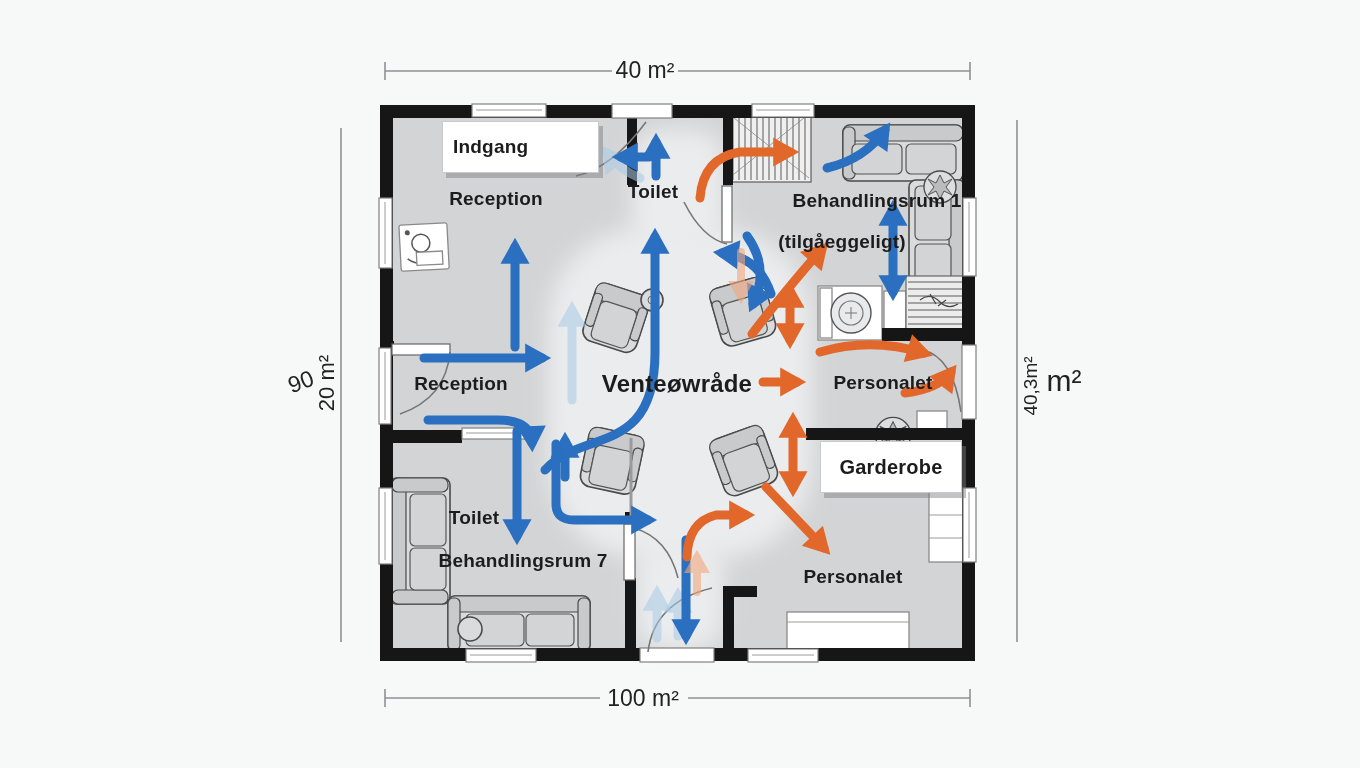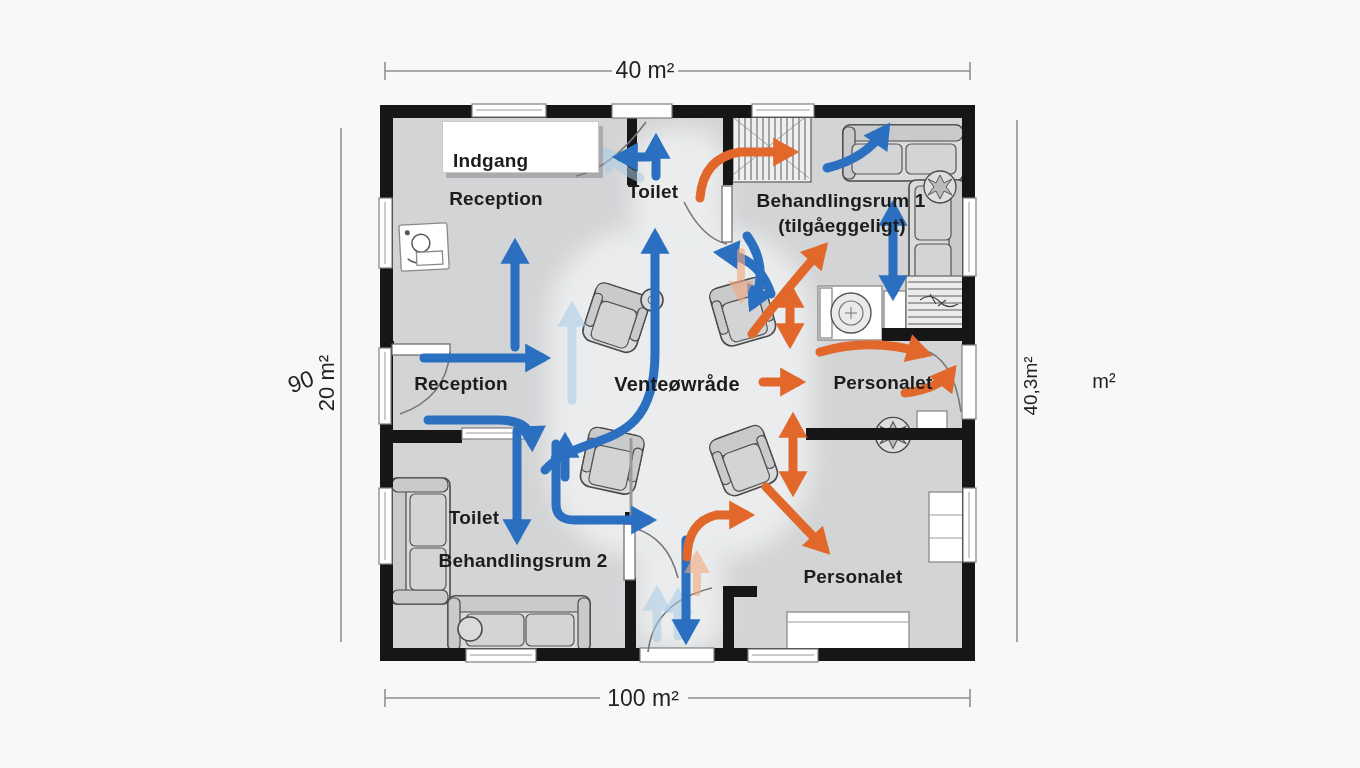--- a/index.html
+++ b/index.html
@@ -6,28 +6,28 @@
     --flow-blue:#2a6fc0; --flow-blue-light:#a9cbe7;
     --flow-orange:#e2672a; --flow-orange-light:#f2a87e;
     --wall:#161616; --room-fill:#d3d4d6; --waiting-fill:#eaeced; --canvas:#f7f8f8;
   }
   html,body{margin:0;padding:0;}
   .stage{position:relative;width:1360px;height:768px;background:var(--canvas);
          font-family:"Liberation Sans",sans-serif;overflow:hidden;}
   svg{position:absolute;left:0;top:0;}
   .lbl{position:absolute;transform:translate(-50%,-50%);white-space:nowrap;
        font-size:19px;font-weight:600;color:#1c1c1c;letter-spacing:.2px;}
-  .lbl.big{font-size:20px;}
+  .lbl.big{font-size:24px;}
   .dim{position:absolute;transform:translate(-50%,-50%);white-space:nowrap;
        font-size:23px;font-weight:500;color:#222;}
   .rot90{transform:translate(-50%,-50%) rotate(-90deg);}
   .rot20{transform:translate(-50%,-50%) rotate(-20deg);}
   .rvert{font-size:19px;}
   .labelbox{position:absolute;background:#fff;border:1px solid #c9cacc;
-            box-shadow:4px 5px 0 rgba(120,122,126,.45);display:flex;align-items:flex-end;}
+            box-shadow:4px 5px 0 rgba(120,122,126,.45);display:flex;align-items:center;}
   .labelbox .lbl{position:static;transform:none;}
   .box-indgang{left:442px;top:121px;width:145px;height:50px;padding-left:10px;font-size:20px;}
   .box-garderobe{left:820px;top:441px;width:140px;height:50px;justify-content:center;}
   
   .wall{fill:var(--wall);}
   .roomfill{fill:var(--room-fill);}
   .waitfill{fill:var(--waiting-fill);}
   .win{fill:#ffffff;stroke:#808080;stroke-width:1.2;}
   .winline{stroke:#9a9a9a;stroke-width:1;}
   .arcln{fill:none;stroke:#777;stroke-width:1.6;}
@@ -278,29 +278,32 @@
     <line x1="341" y1="128" x2="341" y2="642" class="dimline" stroke-width="1.2"></line>
     <line x1="1017" y1="120" x2="1017" y2="642" class="dimline" stroke-width="1.2"></line>
   </g>
 </svg>
 
 <div class="labelbox box-indgang">
   <span class="lbl">Indgang</span>
 </div>
 <div class="lbl" style="left:496px;top:199px">Reception</div>
 <div class="lbl" style="left:653px;top:192px">Toilet</div>
-<div class="lbl" style="left:841px;top:201px">Behandlingsrum 1</div>
-<div class="lbl" style="left:842px;top:226px">(tilgåeggeligt)</div>
+<div class="lbl" style="left:877px;top:201px">Behandlingsrum 1</div>
+<div class="lbl" style="left:842px;top:242px">(tilgåeggeligt)</div>
 <div class="lbl" style="left:461px;top:384px">Reception</div>
 <div class="lbl big" style="left:677px;top:384px">Venteøwråde</div>
 <div class="lbl" style="left:883px;top:383px">Personalet</div>
 <div class="lbl" style="left:474px;top:518px">Toilet</div>
-<div class="lbl" style="left:523px;top:561px">Behandlingsrum 2</div>
+<div class="lbl" style="left:523px;top:561px">Behandlingsrum 7</div>
+<div class="labelbox box-garderobe">
+  <span class="lbl" style="font-size:20px">Garderobe</span>
+</div>
 <div class="lbl" style="left:853px;top:577px">Personalet</div>
 
 <div class="dim" style="left:645px;top:70px">40 m²</div>
 <div class="dim" style="left:643px;top:698px">100 m²</div>
 <div class="dim rot20" style="left:301px;top:382px">90</div>
 <div class="dim rot90" style="left:327px;top:383px;font-size:22px">20 m²</div>
 <div class="dim rot90 rvert" style="left:1031px;top:386px">40,3m²</div>
-<div class="dim" style="left:1104px;top:381px;font-size:20px">m²</div>
+<div class="dim" style="left:1064px;top:381px;font-size:30px">m²</div>
 
 </div>
 
 </body></html>

